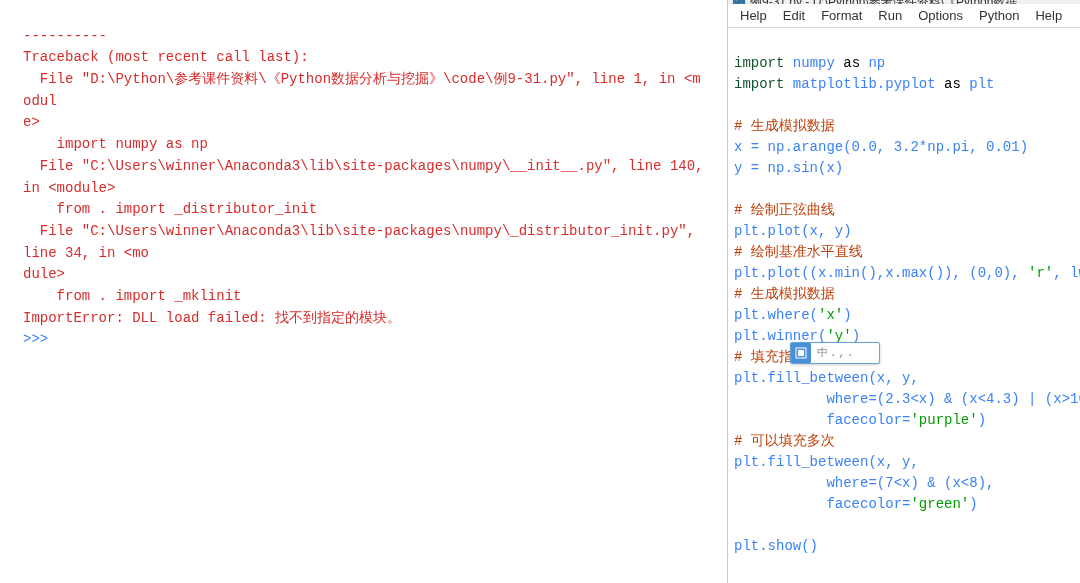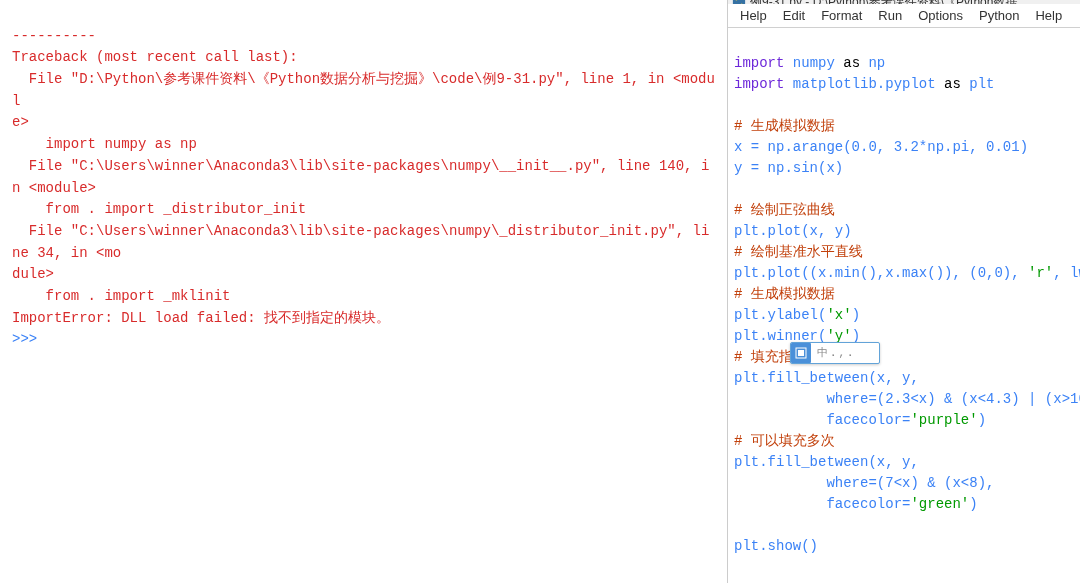--- a/index.html
+++ b/index.html
@@ -7,21 +7,21 @@
       font-family: Consolas, "Courier New", monospace;
       font-size: 14px;
       background: #fff;
       display: flex;
       width: 1080px;
       height: 583px;
       overflow: hidden;
     }
     .left-pane {
       flex: 0 0 728px;
-      padding: 4px 12px;
+      padding: 4px 23px;
       overflow: hidden;
       border-right: 1px solid #ccc;
     }
     .right-pane {
       flex: 1;
       display: flex;
       flex-direction: column;
       position: relative;
     }
     .title-bar {
@@ -59,21 +59,21 @@
       font-size: 14px;
       position: relative;
     }
     .traceback {
       white-space: pre-wrap;
       word-break: break-all;
       line-height: 1.55;
       color: #d82b2b;
     }
     .dash-line { color: #d82b2b; }
-    .kw-import { color: #6d28d9; text-align: center; }
+    .kw-import { color: #14532d; text-align: center; }
     .kw-as { color: #000000; }
     .comment { color: #c2410c; }
     .str { color: #009900; }
     .code { color: #3b82f6; }
     .floating-tool {
       position: absolute;
       left: 62px;
       top: 314px;
       width: 90px;
       height: 22px;
@@ -142,21 +142,21 @@
 <span class="code"></span>
 <span class="comment"># 生成模拟数据</span>
 <span class="code">x = np.arange(0.0, 3.2*np.pi, 0.01)</span>
 <span class="code">y = np.sin(x)</span>
 <span class="code"></span>
 <span class="comment"># 绘制正弦曲线</span>
 <span class="code">plt.plot(x, y)</span>
 <span class="comment"># 绘制基准水平直线</span>
 <span class="code">plt.plot((x.min(),x.max()), (0,0), </span><span class="str">'r'</span><span class="code">, lw=2)</span>
 <span class="comment"># 生成模拟数据</span>
-<span class="code">plt.ylabel(</span><span class="str">'x'</span><span class="code">)</span>
+<span class="code">plt.where(</span><span class="str">'x'</span><span class="code">)</span>
 <span class="code">plt.winner(</span><span class="str">'y'</span><span class="code">)</span>
 <span class="comment"># 填充指定区域</span>
 <span class="code">plt.fill_between(x, y,</span>
 <span class="code">           where=(2.3&lt;x) &amp; (x&lt;4.3) | (x&gt;10),</span>
 <span class="code">           facecolor=</span><span class="str">'purple'</span><span class="code">)</span>
 <span class="comment"># 可以填充多次</span>
 <span class="code">plt.fill_between(x, y,</span>
 <span class="code">           where=(7&lt;x) &amp; (x&lt;8),</span>
 <span class="code">           facecolor=</span><span class="str">'green'</span><span class="code">)</span>
 <span class="code"></span>

